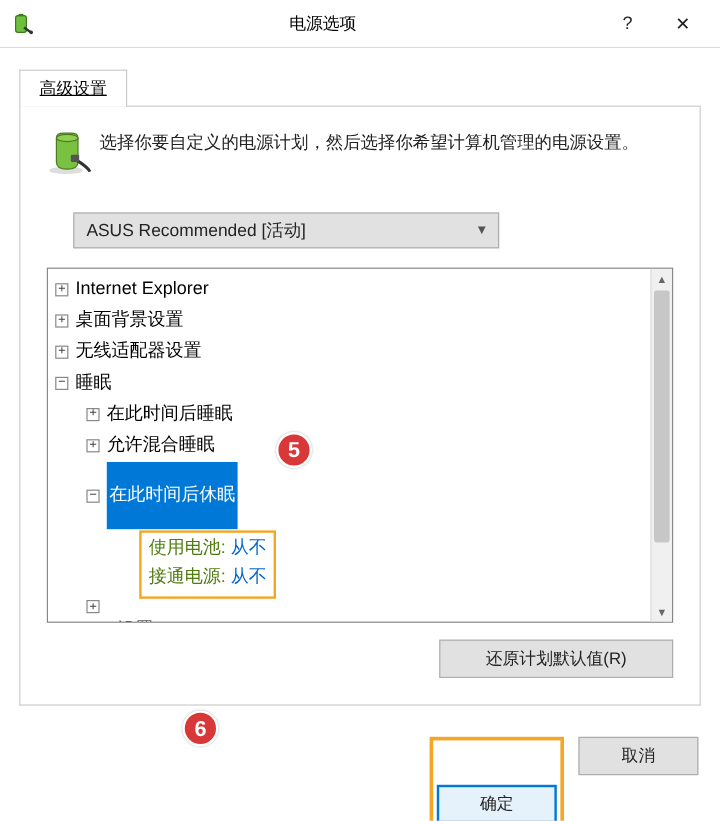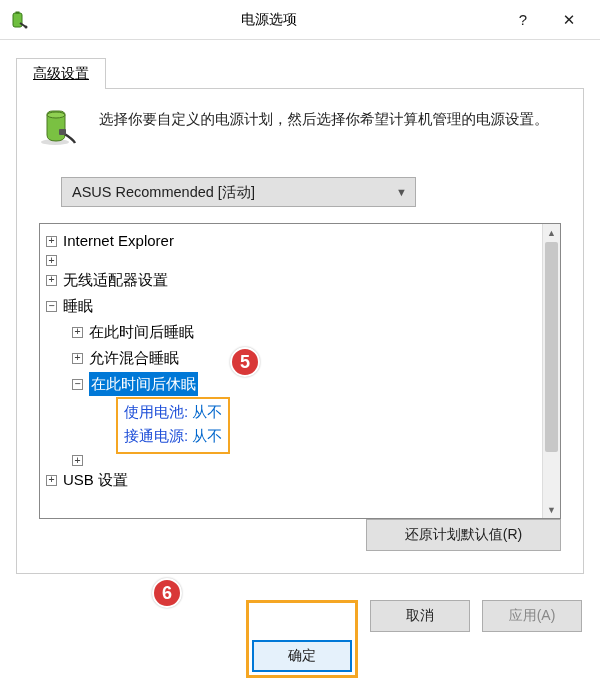--- a/index.html
+++ b/index.html
@@ -44,21 +44,21 @@
       margin-bottom: -1px;
       text-decoration: underline;
     }
     .panel {
       border: 1px solid #ccc;
       border-top: none;
       padding: 18px 22px 22px 22px;
     }
     .intro {
       display: flex;
-      gap: 20px;
+      gap: 4px;
       margin-bottom: 30px;
     }
     .intro .battery-icon {
       width: 40px; height: 40px;
       flex-shrink: 0;
     }
     .intro .intro-text {
       font-size: 14.5px;
       line-height: 1.7;
       color: #222;
@@ -125,45 +125,46 @@
       color: #444;
       flex-shrink: 0;
       font-family: Consolas, monospace;
     }
     .lvl0 { margin-left: 0; }
     .lvl1 { margin-left: 26px; }
     .node .label { white-space: nowrap; }
     .selected .label {
       background: #0078d7;
       color: #fff;
-      padding: 0 2px;
+      padding: 16px 2px;
     }
     .valbox {
       border: 2px solid #f5a623;
       margin-left: 70px;
       padding: 1px 6px 4px 6px;
       width: fit-content;
     }
     .valrow { }
-    .valrow .k { color: #1d4ed8; }
+    .valrow .k { color: #4d7c0f; }
     .valrow .v { color: #0066cc; }
     .badge {
       position: absolute;
       width: 30px; height: 30px;
       border-radius: 50%;
       background: #d93838;
       color: #fff;
       font-size: 18px;
       font-weight: bold;
       display: flex; align-items: center; justify-content: center;
       border: 2px solid #fff;
       box-shadow: 0 0 2px rgba(0,0,0,0.3);
     }
     .restore-row {
       display: flex; justify-content: flex-end;
+      margin-top: 14px;
     }
     .btn {
       height: 32px;
       padding: 0 24px;
       border: 1px solid #adadad;
       background: #e1e1e1;
       font-size: 14px;
       display: inline-flex; align-items: center; justify-content: center;
       color: #222;
       min-width: 100px;
@@ -232,20 +233,21 @@
 
     <div class="tree-wrap">
       <div class="tree">
 
         <div class="node lvl0">
           <span class="expander">+</span>
           <span class="label">Internet Explorer</span>
         </div>
         <div class="node lvl0">
           <span class="expander">+</span>
+          <span class="label">桌面背景设置</span>
         </div>
         <div class="node lvl0">
           <span class="expander">+</span>
           <span class="label">无线适配器设置</span>
         </div>
         <div class="node lvl0">
           <span class="expander">−</span>
           <span class="label">睡眠</span>
         </div>
         <div class="node lvl1">
@@ -295,14 +297,13 @@
 
   </div>
 </div>
 
 <div class="footer-buttons">
   <span class="badge" style="left:152px; top:-8px">6</span>
   <span class="ok-wrap">
     <span class="btn">确定</span>
   </span>
   <span class="btn">取消</span>
-  <span class="btn disabled">应用(A)</span>
 </div>
 
 </body></html>

